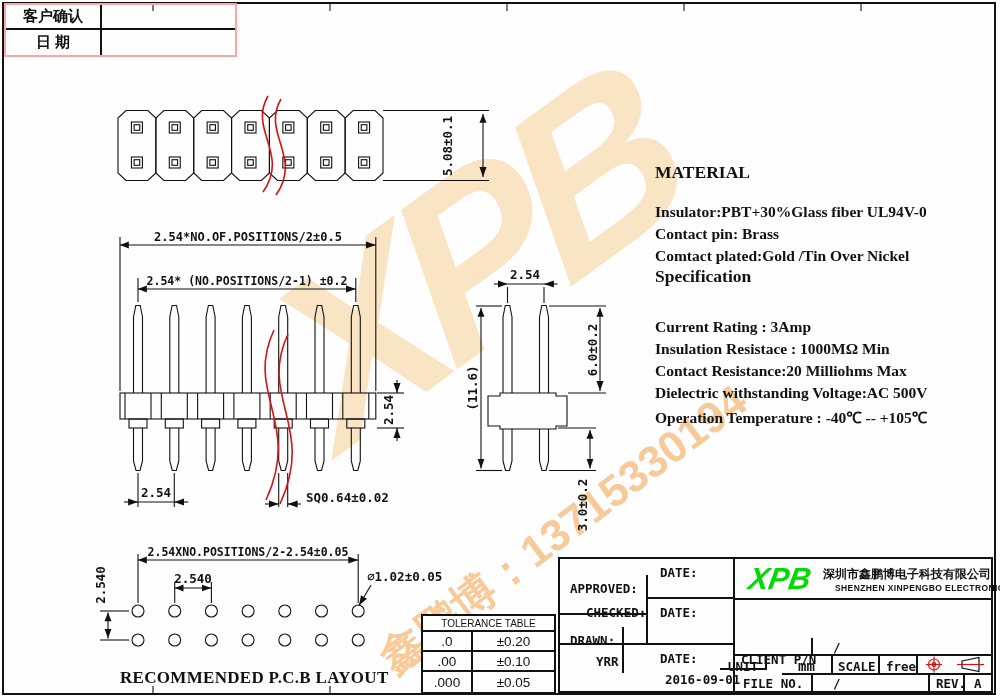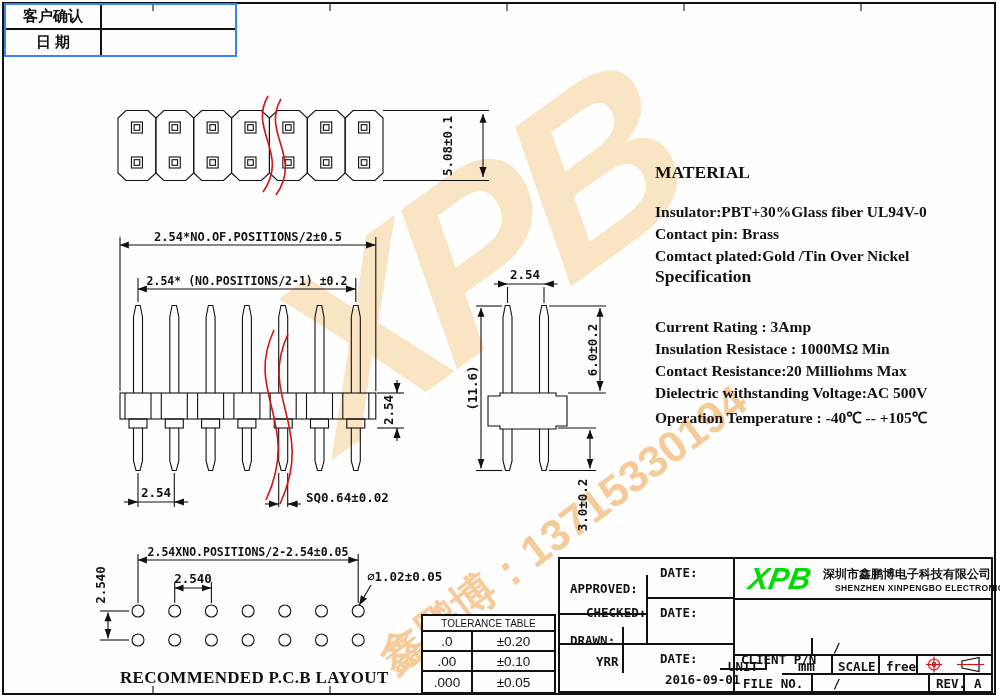--- a/index.html
+++ b/index.html
@@ -16,21 +16,21 @@
   svg.art{position:absolute;left:0;top:0;z-index:1;}
   .ln{stroke:#111;stroke-width:1.1;fill:none;}
   .red{stroke:#d41414;stroke-width:1.6;fill:none;}
   .dim{font:bold 12.5px "DejaVu Sans Mono","DejaVu Sans",monospace;fill:#111;}
   
   .abs{position:absolute;white-space:nowrap;z-index:2;}
   .mat{font:bold 15.5px "Liberation Serif",serif;}
   .mat-h{font:bold 17.5px "Liberation Serif",serif;}
   .caption{font:bold 17px "Liberation Serif",serif;letter-spacing:.3px;text-align:left;}
   
-  .ctab{position:absolute;left:4px;top:3px;width:233px;height:54px;border:2px solid #3b82f6;
+  .ctab{position:absolute;left:4px;top:3px;width:233px;height:54px;border:2px solid #fca5a5;
         box-sizing:border-box;z-index:2;background:transparent;}
   .ctab .cell{position:absolute;box-sizing:border-box;font:bold 15px "Liberation Sans",sans-serif;
         display:flex;align-items:center;justify-content:center;}
   
   .ttab{position:absolute;left:421px;top:614px;width:135px;height:80px;border:2px solid #111;
         box-sizing:border-box;z-index:2;background:#fefefe;}
   .ttab .cell{position:absolute;box-sizing:border-box;font:13.5px "Liberation Sans",sans-serif;
         display:flex;align-items:center;justify-content:center;}
   
   .tblock{position:absolute;left:558px;top:557px;width:435px;height:136px;border:2px solid #111;

